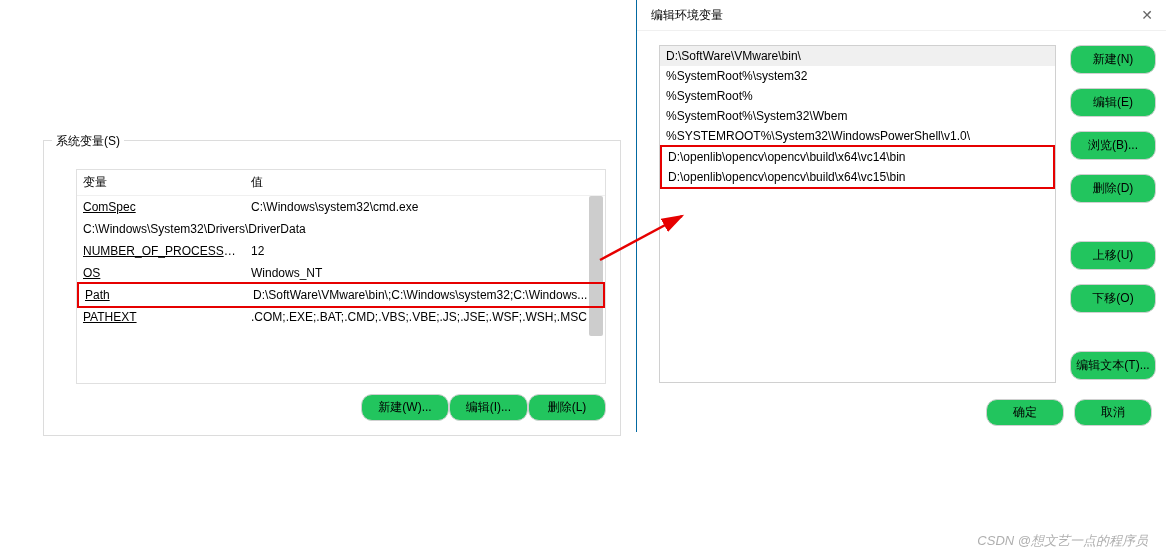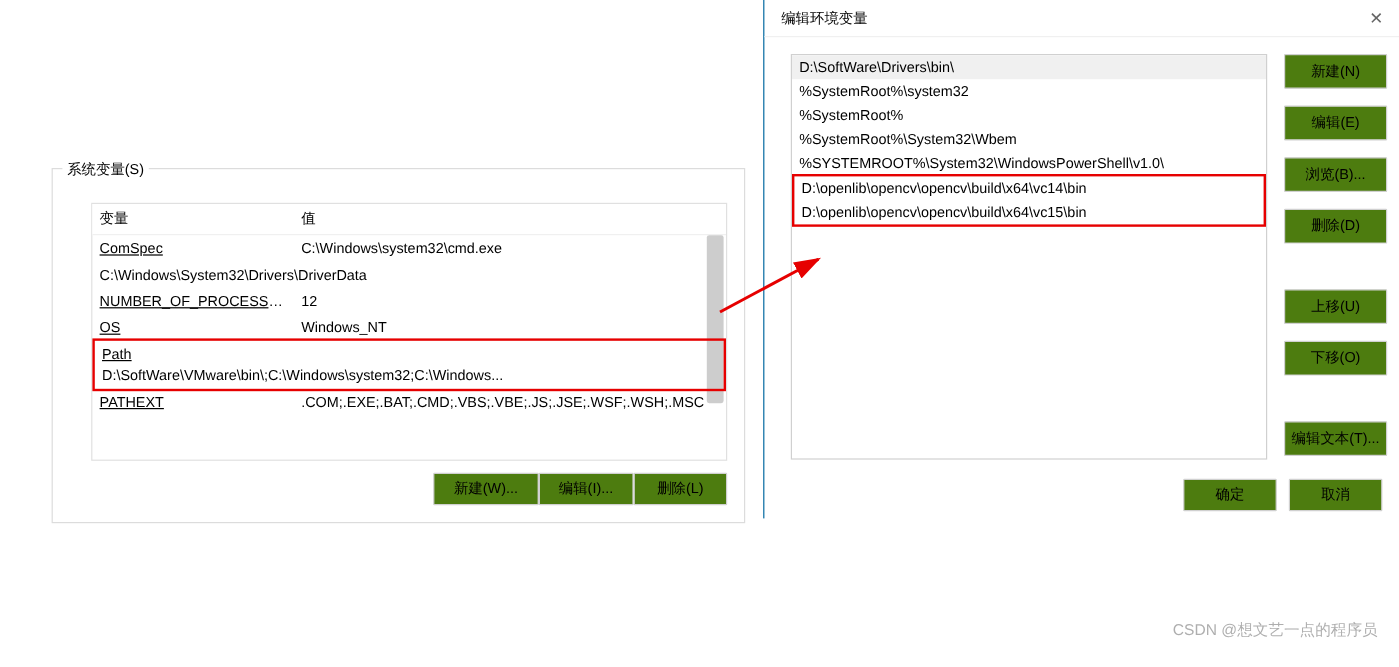--- a/index.html
+++ b/index.html
@@ -9,25 +9,25 @@
     .left-panel { position: absolute; left: 43px; top: 140px; width: 578px; border: 1px solid #dcdcdc; background: #fff; }
     .group-label { position: absolute; left: 52px; top: 133px; background: #fff; padding: 0 4px; z-index: 2; }
     .table-container { border: 1px solid #e0e0e0; margin: 28px 14px 10px 32px; height: 215px; position: relative; }
     .table-header { display: flex; background: #fff; border-bottom: 1px solid #f0f0f0; }
     .th-var { width: 168px; padding: 4px 6px; }
     .th-val { flex: 1; padding: 4px 6px; }
     .table-body { }
     .table-row { display: flex; padding: 2px 0; }
     .td-var { width: 168px; padding: 2px 6px; white-space: nowrap; overflow: hidden; text-overflow: ellipsis; text-decoration: underline; }
     .td-val { flex: 1; padding: 2px 6px; white-space: nowrap; overflow: hidden; text-overflow: ellipsis; }
-    .row-highlighted { border: 2px solid #e60000; margin: -2px 0; position: relative; z-index: 1; flex-direction: column; }
+    .row-highlighted { border: 2px solid #e60000; margin: -2px 0; position: relative; z-index: 1; }
     .scroll-thumb { position: absolute; right: 2px; top: 26px; width: 14px; height: 140px; background: #cdcdcd; border-radius: 2px; }
     
     .left-buttons { display: flex; justify-content: flex-end; margin: 10px 14px 14px 14px; }
-    .btn { background: #4d7c0f; border: 1px solid #d0d0d0; padding: 4px 16px; border-radius: 1px; cursor: pointer; min-width: 78px; text-align: center; }
+    .btn { background: #22c55e; border: 1px solid #d0d0d0; padding: 4px 16px; border-radius: 11px; cursor: pointer; min-width: 78px; text-align: center; }
     
     
     .right-dialog { position: absolute; left: 636px; top: 0; width: 530px; height: 432px; border-left: 1px solid #0369a1; background: #fff; }
     .dialog-titlebar { display: flex; justify-content: space-between; align-items: center; padding: 6px 10px 6px 14px; border-bottom: 1px solid #f0f0f0; }
     .close-icon { width: 18px; height: 18px; display: flex; align-items: center; justify-content: center; cursor: pointer; font-size: 14px; color: #666; }
     .dialog-body { display: flex; padding: 14px 10px 10px 22px; gap: 14px; height: calc(100% - 70px); }
     .path-list { flex: 1; border: 1px solid #d0d0d0; background: #fff; overflow: hidden; }
     .path-item { padding: 3px 6px; white-space: nowrap; overflow: hidden; }
     .path-item.selected { background: #f0f0f0; }
     .highlight-box { border: 2px solid #e60000; margin: -1px 0; }
@@ -35,21 +35,21 @@
     .right-buttons { display: flex; flex-direction: column; gap: 14px; width: 86px; }
     .right-buttons .btn { width: 100%; padding: 5px 2px; }
     .right-buttons .gap-large { margin-top: 24px; }
     
     .dialog-footer { display: flex; justify-content: flex-end; gap: 10px; padding: 6px 14px 10px 0; }
     
     
     .arrow { position: absolute; left: 596px; top: 208px; width: 96px; height: 56px; z-index: 5; pointer-events: none; }
     
     
-    .watermark { position: absolute; right: 18px; bottom: 22px; color: rgba(120,120,120,0.6); font-size: 13px; pointer-events: none; }
+    .watermark { position: absolute; right: 18px; bottom: 6px; color: rgba(120,120,120,0.6); font-size: 13px; pointer-events: none; font-style: italic; }
   </style>
 </head>
 <body>
 
 <div class="group-label">系统变量(S)</div>
 <div class="left-panel">
   <div class="table-container">
     <div class="table-header">
       <div class="th-var">变量</div>
       <div class="th-val">值</div>
@@ -97,21 +97,21 @@
   <line x1="4" y1="52" x2="86" y2="8" stroke="#e60000" stroke-width="2.5" marker-end="url(#ah)"></line>
 </svg>
 
 <div class="right-dialog">
   <div class="dialog-titlebar">
     <span>编辑环境变量</span>
     <span class="close-icon">✕</span>
   </div>
   <div class="dialog-body">
     <div class="path-list" id="path-list">
-        <div class="path-item selected">D:\SoftWare\Drivers\bin\</div>
+        <div class="path-item selected">D:\SoftWare\VMware\bin\</div>
         <div class="path-item">%SystemRoot%\system32</div>
         <div class="path-item">%SystemRoot%</div>
         <div class="path-item">%SystemRoot%\System32\Wbem</div>
         <div class="path-item">%SYSTEMROOT%\System32\WindowsPowerShell\v1.0\</div>
         <div class="highlight-box">
           <div class="path-item">D:\openlib\opencv\opencv\build\x64\vc14\bin</div>
           <div class="path-item">D:\openlib\opencv\opencv\build\x64\vc15\bin</div>
         </div>
       </div>
     <div class="right-buttons">

